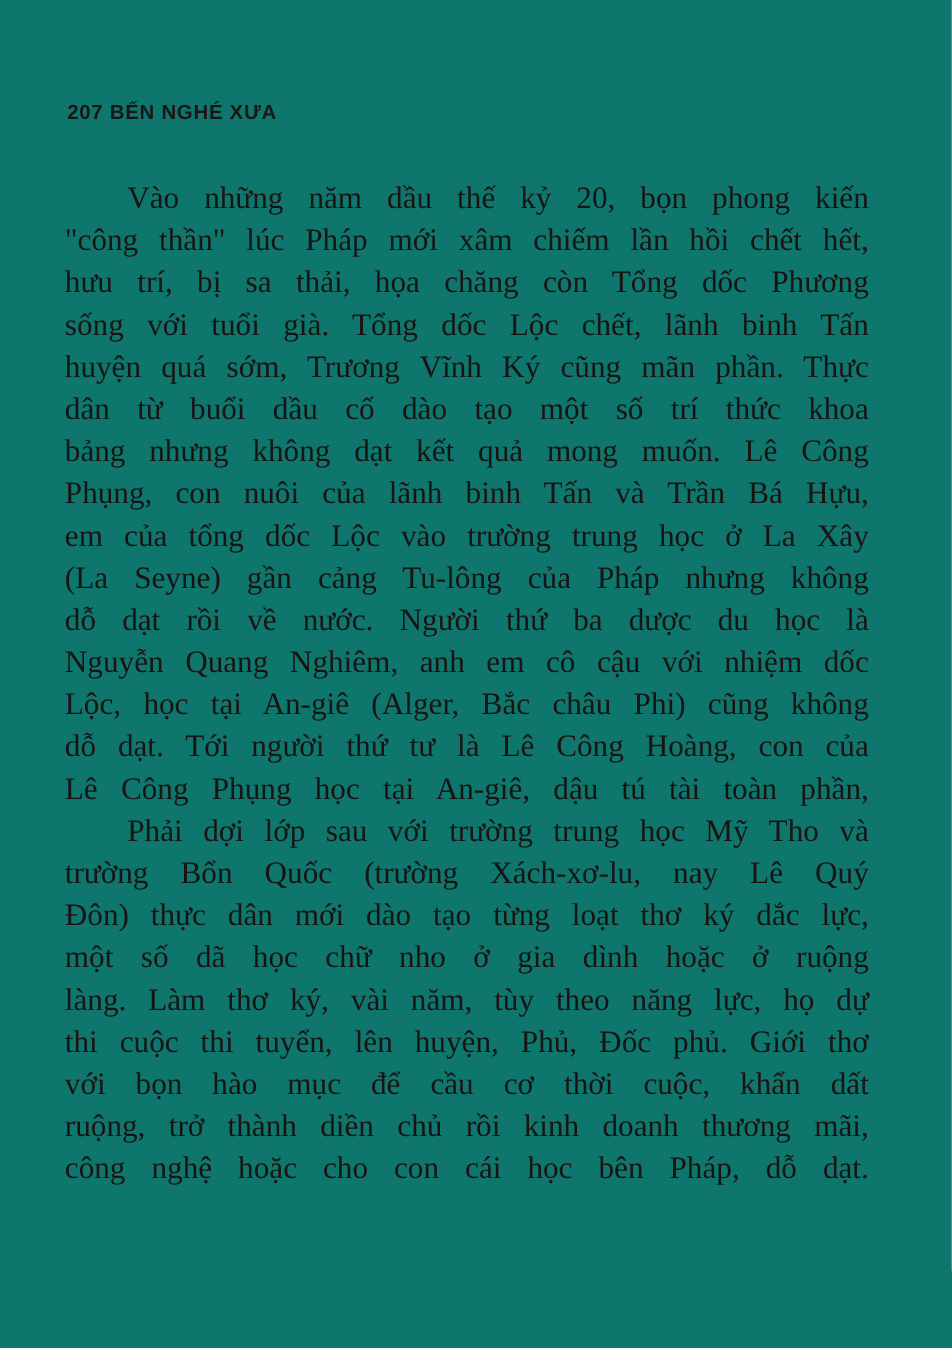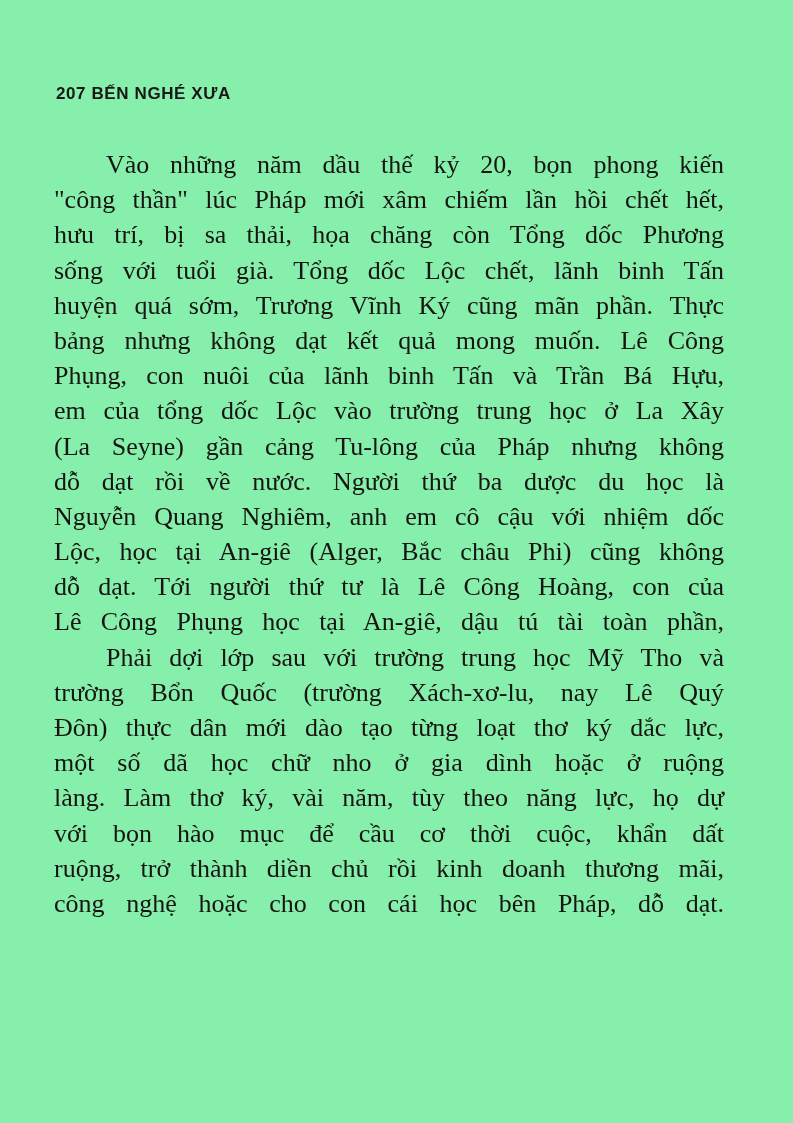--- a/index.html
+++ b/index.html
@@ -9,21 +9,21 @@
   body {
     width: 793px;
     height: 1123px;
     background: #fdfdfb;
     position: relative;
     overflow: hidden;
   }
   .book-page {
     position: absolute;
     inset: 0;
-    background: #86efac;
+    background: #0f766e;
     color: #161412;
   }
   .running-header {
     position: absolute;
     left: 56px;
     top: 84px;
     font-family: "Liberation Sans", sans-serif;
     font-weight: bold;
     font-size: 17px;
     letter-spacing: 0.6px;
@@ -63,34 +63,36 @@
 
 <div class="book-page">
   <div class="running-header">207 BẾN NGHÉ XƯA</div>
   <div class="text-block">
       <div class="paragraph">
         <div class="line indent">Vào những năm dầu thế kỷ 20, bọn phong kiến</div>
         <div class="line">"công thần" lúc Pháp mới xâm chiếm lần hồi chết hết,</div>
         <div class="line">hưu trí, bị sa thải, họa chăng còn Tổng dốc Phương</div>
         <div class="line">sống với tuổi già. Tổng dốc Lộc chết, lãnh binh Tấn</div>
         <div class="line">huyện quá sớm, Trương Vĩnh Ký cũng mãn phần. Thực</div>
+        <div class="line">dân từ buổi dầu cố dào tạo một số trí thức khoa</div>
         <div class="line">bảng nhưng không dạt kết quả mong muốn. Lê Công</div>
         <div class="line">Phụng, con nuôi của lãnh binh Tấn và Trần Bá Hựu,</div>
         <div class="line">em của tổng dốc Lộc vào trường trung học ở La Xây</div>
         <div class="line">(La Seyne) gần cảng Tu-lông của Pháp nhưng không</div>
         <div class="line">dỗ dạt rồi về nước. Người thứ ba dược du học là</div>
         <div class="line">Nguyễn Quang Nghiêm, anh em cô cậu với nhiệm dốc</div>
         <div class="line">Lộc, học tại An-giê (Alger, Bắc châu Phi) cũng không</div>
         <div class="line">dỗ dạt. Tới người thứ tư là Lê Công Hoàng, con của</div>
         <div class="line">Lê Công Phụng học tại An-giê, dậu tú tài toàn phần,</div>
       </div>
       <div class="paragraph">
         <div class="line indent">Phải dợi lớp sau với trường trung học Mỹ Tho và</div>
         <div class="line">trường Bổn Quốc (trường Xách-xơ-lu, nay Lê Quý</div>
         <div class="line">Đôn) thực dân mới dào tạo từng loạt thơ ký dắc lực,</div>
         <div class="line">một số dã học chữ nho ở gia dình hoặc ở ruộng</div>
         <div class="line">làng. Làm thơ ký, vài năm, tùy theo năng lực, họ dự</div>
+        <div class="line">thi cuộc thi tuyển, lên huyện, Phủ, Đốc phủ. Giới thơ</div>
         <div class="line">với bọn hào mục để cầu cơ thời cuộc, khẩn dất</div>
         <div class="line">ruộng, trở thành diền chủ rồi kinh doanh thương mãi,</div>
         <div class="line">công nghệ hoặc cho con cái học bên Pháp, dỗ dạt.</div>
       </div>
     </div>
 </div>
 
 </body></html>

